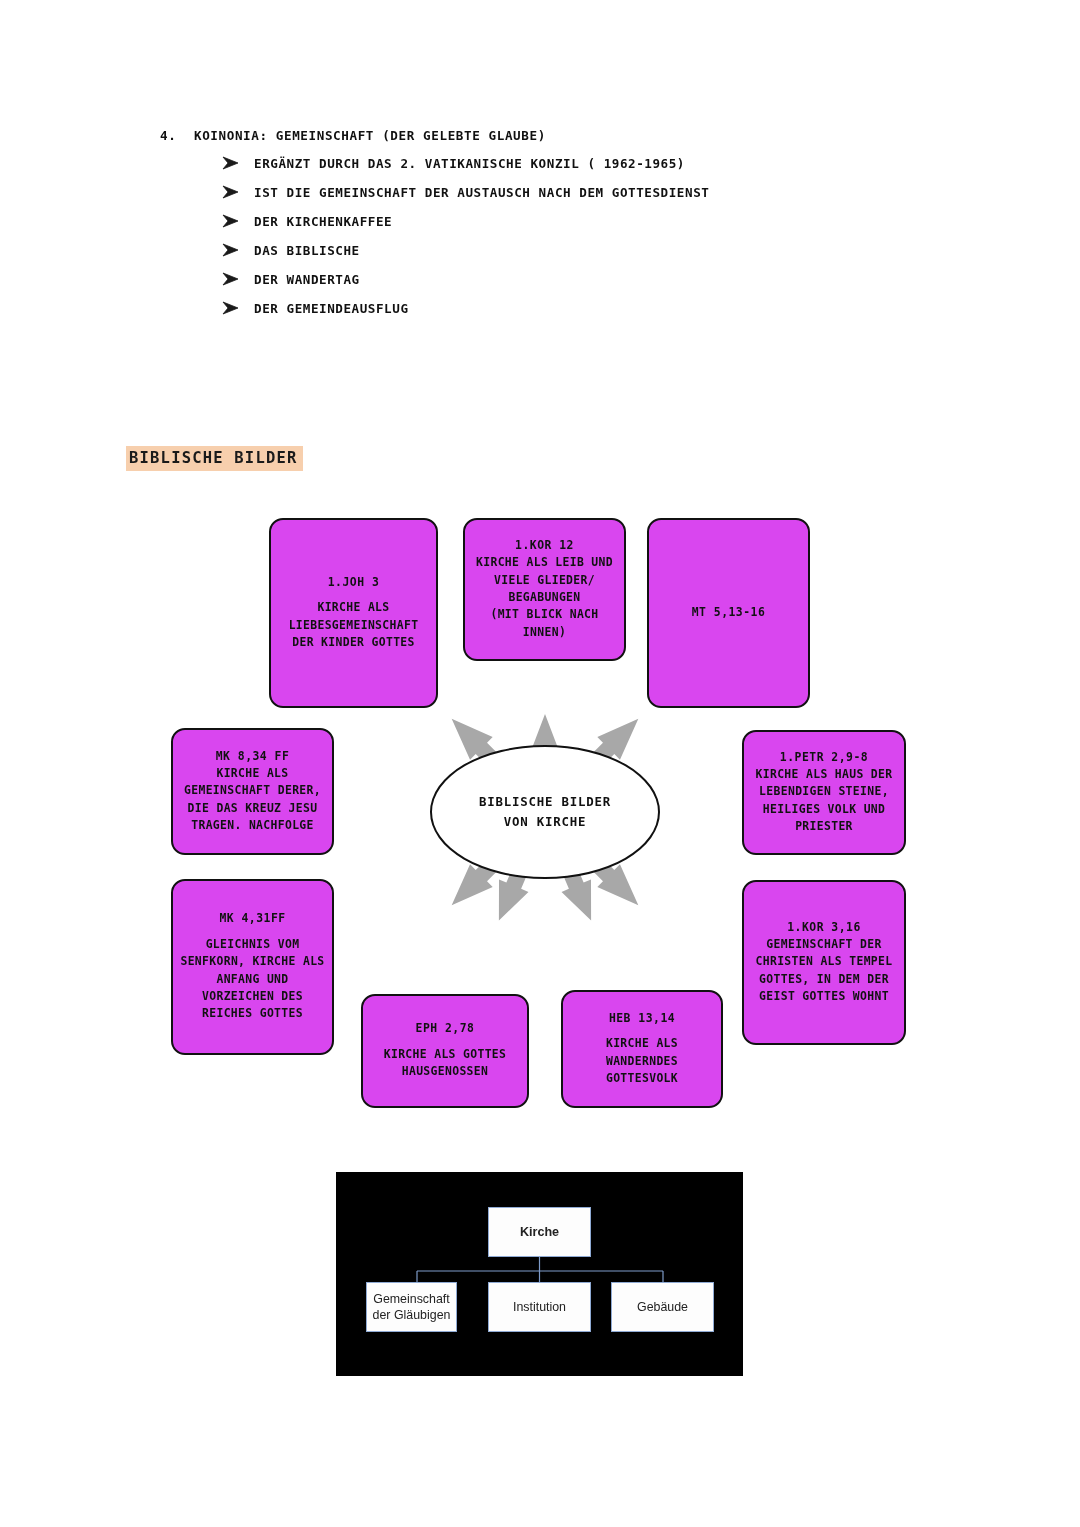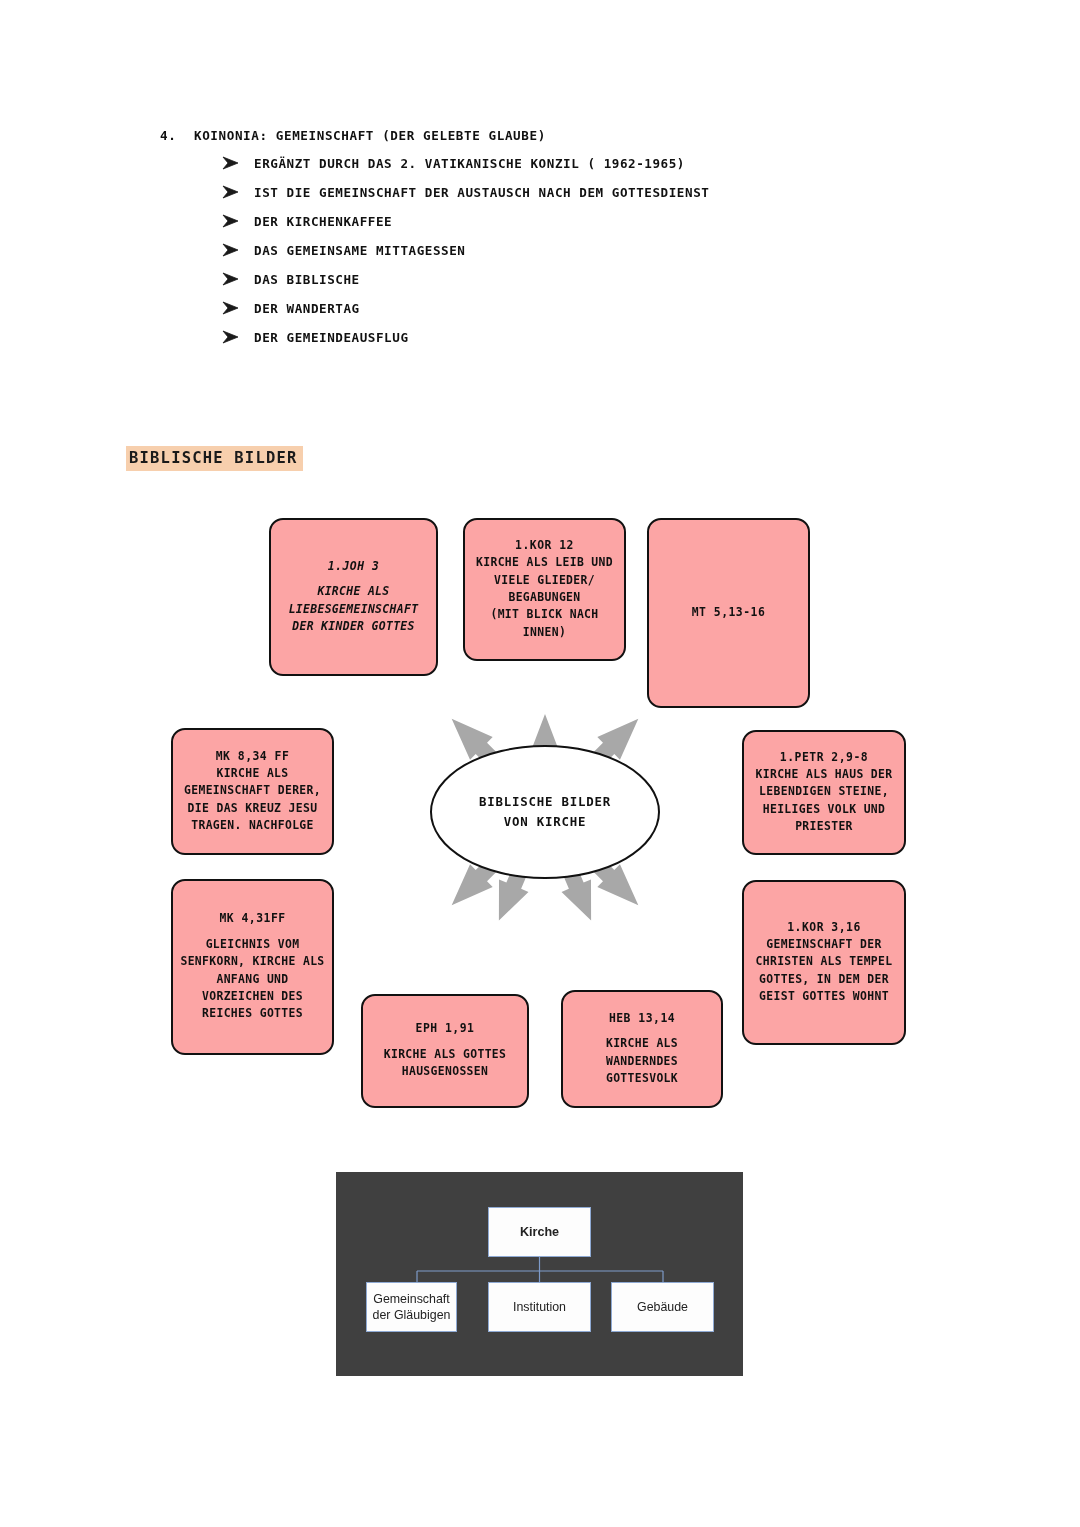--- a/index.html
+++ b/index.html
@@ -88,21 +88,21 @@
     position: absolute;
     left: 0; top: 0;
     width: 790px;
     height: 625px;
   }
   .node {
     position: absolute;
     box-sizing: border-box;
     border: 2.3px solid #111111;
     border-radius: 14px;
-    background: #fca5a5;
+    background: #d946ef;
     display: flex;
     flex-direction: column;
     align-items: center;
     justify-content: center;
     overflow: hidden;
     padding: 4px 6px;
   }
   .node .ref {
     font-family: "DejaVu Sans Mono", monospace;
     font-size: 11.4px;
@@ -148,21 +148,21 @@
     white-space: pre-line;
   }
 
   
   #orgchart {
     position: absolute;
     left: 336px;
     top: 1172px;
     width: 407px;
     height: 204px;
-    background: #404040;
+    background: #000000;
   }
   #orgchart svg.links {
     position: absolute;
     left: 0; top: 0;
     width: 407px;
     height: 204px;
   }
   .org-box {
     position: absolute;
     box-sizing: border-box;
@@ -213,28 +213,20 @@
           </svg>
       </span>
       <span>DER KIRCHENKAFFEE</span>
     </div>
     <div class="sub-item">
       <span class="bullet">
         <svg width="18" height="14" viewBox="0 0 18 14">
             <path d="M1 1 L16 7 L1 13 L6 7 Z" fill="#1a1a1a" stroke="#1a1a1a" stroke-width="0.8"></path>
           </svg>
       </span>
-      <span>DAS GEMEINSAME MITTAGESSEN</span>
-    </div>
-    <div class="sub-item">
-      <span class="bullet">
-        <svg width="18" height="14" viewBox="0 0 18 14">
-            <path d="M1 1 L16 7 L1 13 L6 7 Z" fill="#1a1a1a" stroke="#1a1a1a" stroke-width="0.8"></path>
-          </svg>
-      </span>
       <span>DAS BIBLISCHE</span>
     </div>
     <div class="sub-item">
       <span class="bullet">
         <svg width="18" height="14" viewBox="0 0 18 14">
             <path d="M1 1 L16 7 L1 13 L6 7 Z" fill="#1a1a1a" stroke="#1a1a1a" stroke-width="0.8"></path>
           </svg>
       </span>
       <span>DER WANDERTAG</span>
     </div>
@@ -292,21 +284,21 @@
         <path d="M379 232 L395 194 L411 232 L403 232 L403 268 L387 268 L387 232 Z"></path>
       </g>
     </g>
   </svg>
 
   <div class="center-ellipse" style="left:280px; top:245px; width:230px; height:134px;">
     <div class="ctext">BIBLISCHE BILDER
 VON KIRCHE</div>
   </div>
 
-  <div class="node" style="left:119px; top:18px; width:169px; height:158px;font-style:italic;">
+  <div class="node" style="left:119px; top:18px; width:169px; height:190px;">
     <div class="ref">1.JOH 3</div>
     <div class="body">KIRCHE ALS
 LIEBESGEMEINSCHAFT
 DER KINDER GOTTES</div>
   </div>
 
   <div class="node tight" style="left:313px; top:18px; width:163px; height:143px;">
     <div class="ref">1.KOR 12</div>
     <div class="body">KIRCHE ALS LEIB UND
 VIELE GLIEDER/
@@ -336,21 +328,21 @@
   </div>
 
   <div class="node" style="left:411px; top:490px; width:162px; height:118px;">
     <div class="ref">HEB 13,14</div>
     <div class="body">KIRCHE ALS
 WANDERNDES
 GOTTESVOLK</div>
   </div>
 
   <div class="node" style="left:211px; top:494px; width:168px; height:114px;">
-    <div class="ref">EPH 1,91</div>
+    <div class="ref">EPH 2,78</div>
     <div class="body">KIRCHE ALS GOTTES
 HAUSGENOSSEN</div>
   </div>
 
   <div class="node" style="left:21px; top:379px; width:163px; height:176px;">
     <div class="ref">MK 4,31FF</div>
     <div class="body">GLEICHNIS VOM
 SENFKORN, KIRCHE ALS
 ANFANG UND
 VORZEICHEN DES

